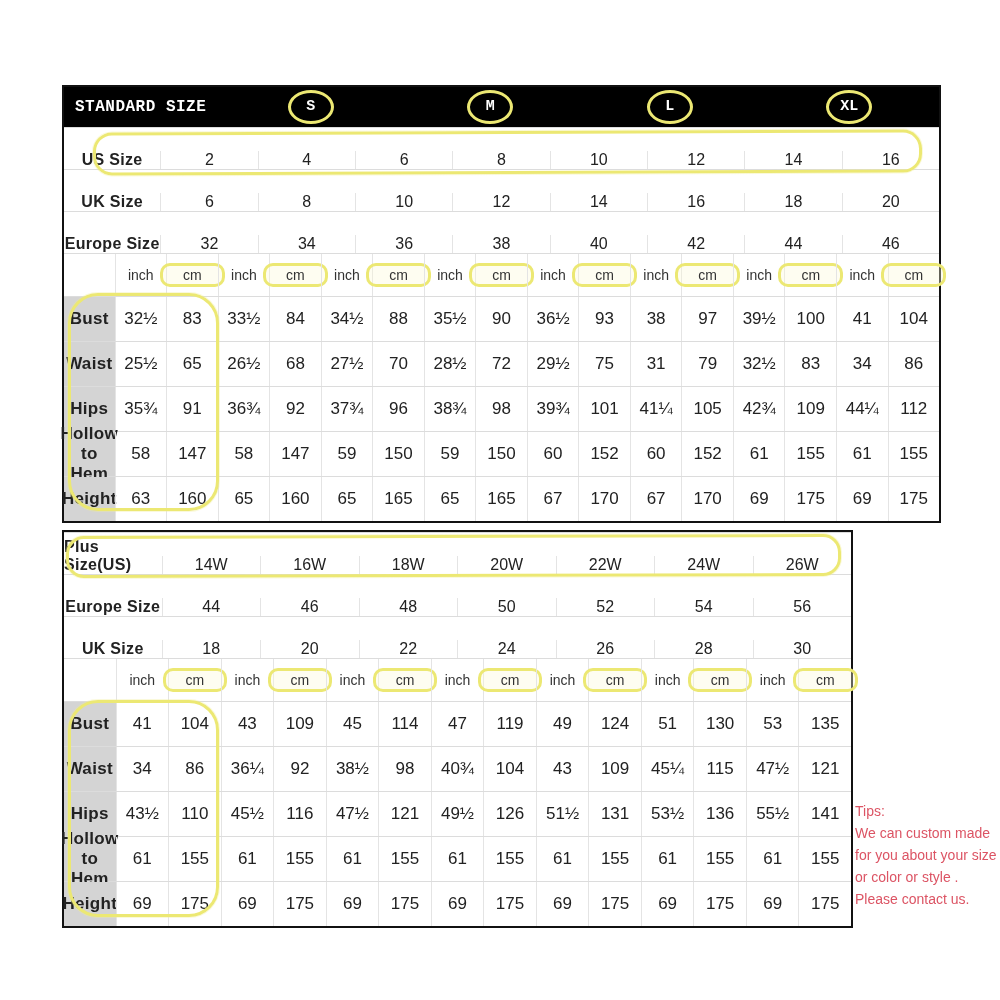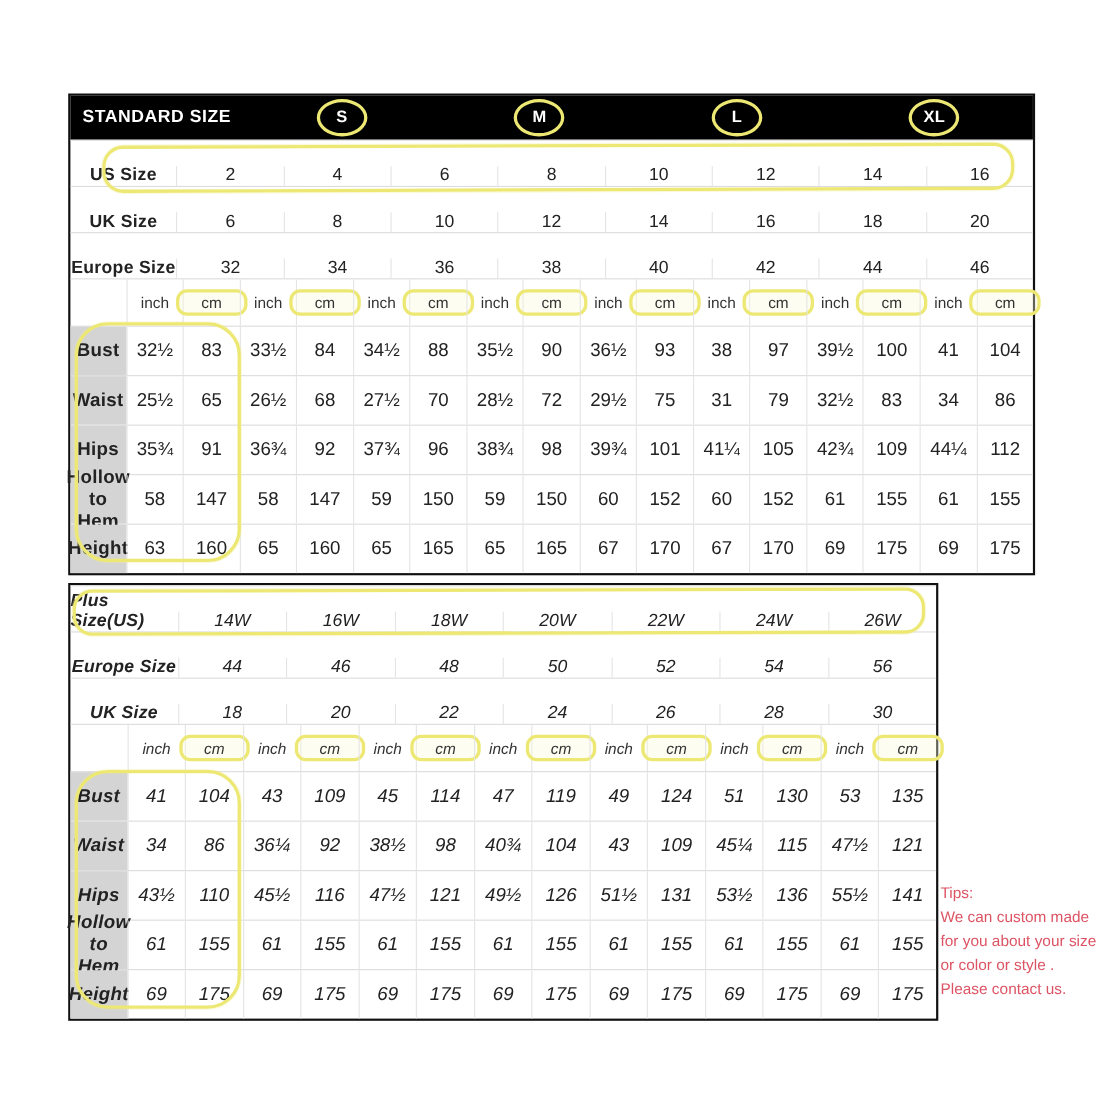--- a/index.html
+++ b/index.html
@@ -4,24 +4,24 @@
 <style>
   html,body{margin:0;padding:0;}
   body{
     width:1000px;height:1000px;position:relative;background:#ffffff;
     font-family:"Liberation Sans","DejaVu Sans",sans-serif;color:#222;
   }
   .size-table{
     position:absolute;background:#fff;border:2px solid #111;box-sizing:border-box;
   }
   #standard-table{left:62px;top:85px;width:879px;}
-  #plus-table{left:62px;top:530px;width:791px;font-style:italic;}
+  #plus-table{left:62px;top:530px;width:791px;}
 
   .black-header{
-    height:40px;background:var(--header_bg,#000);display:flex;align-items:center;color:#fff;
+    height:40px;background:var(--header_bg,#000);display:flex;align-items:center;color:#fff;font-family:Liberation Mono, monospace;
   }
   .bh-title{
     flex:0 0 157px;padding-left:11px;font-weight:bold;font-size:16px;letter-spacing:.5px;box-sizing:border-box;
   }
   .bh-size{flex:1;text-align:center;}
   .size-circle{
     display:inline-block;width:46px;height:34px;line-height:28px;box-sizing:border-box;
     border:3px solid var(--highlight,#ece873);border-radius:50%;
     color:#fff;font-weight:bold;font-size:15px;text-align:center;
   }

